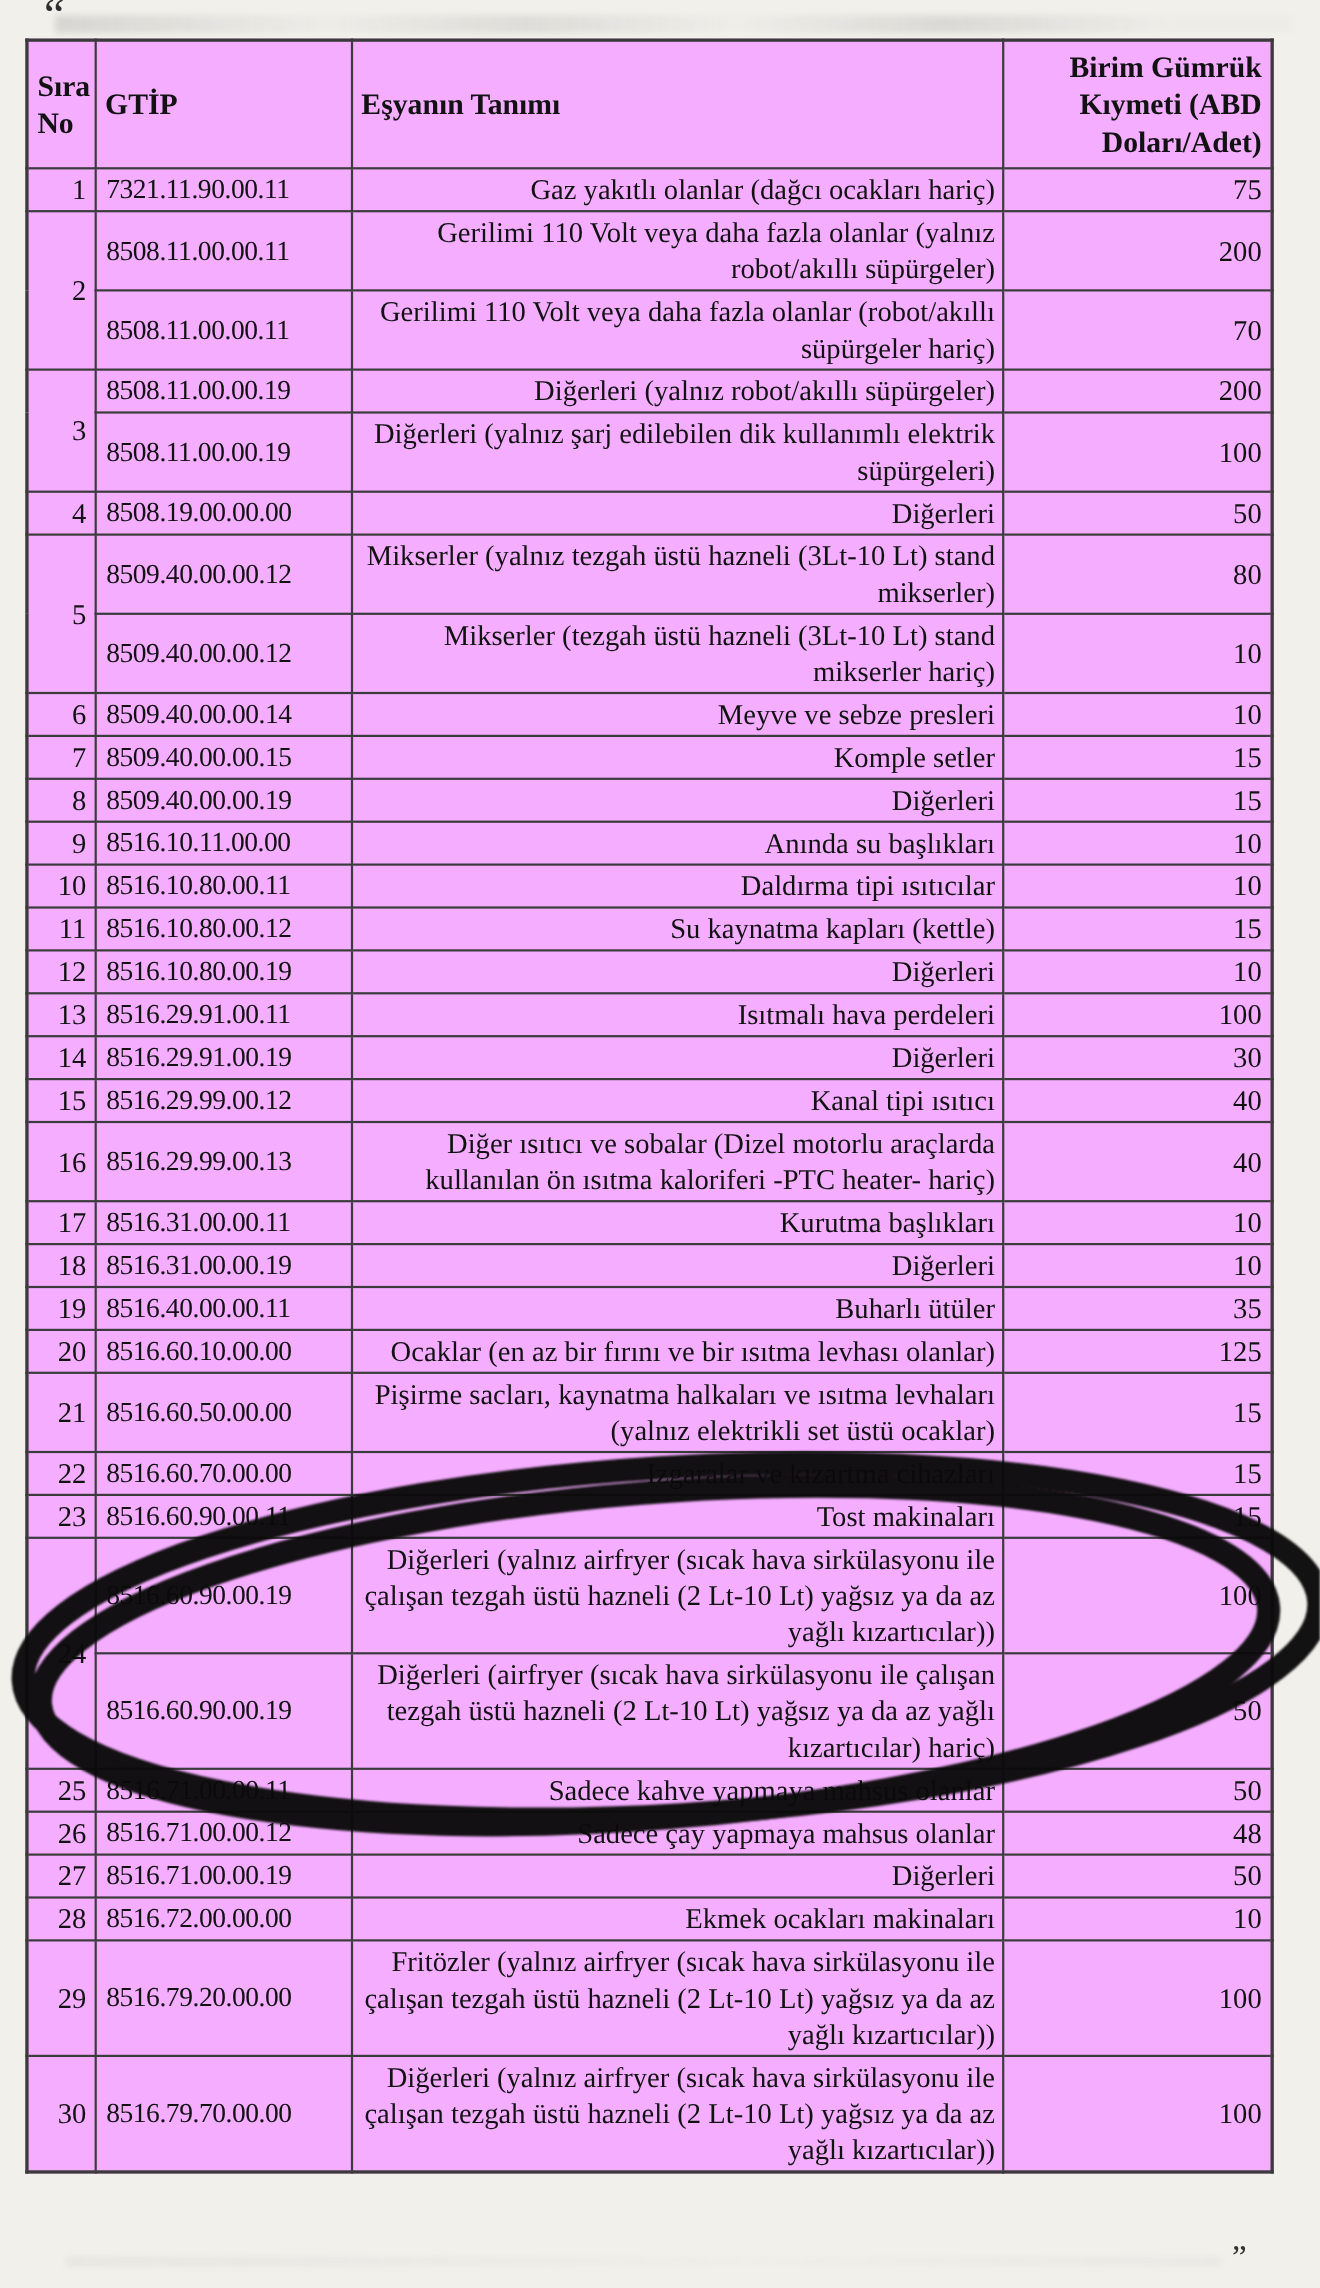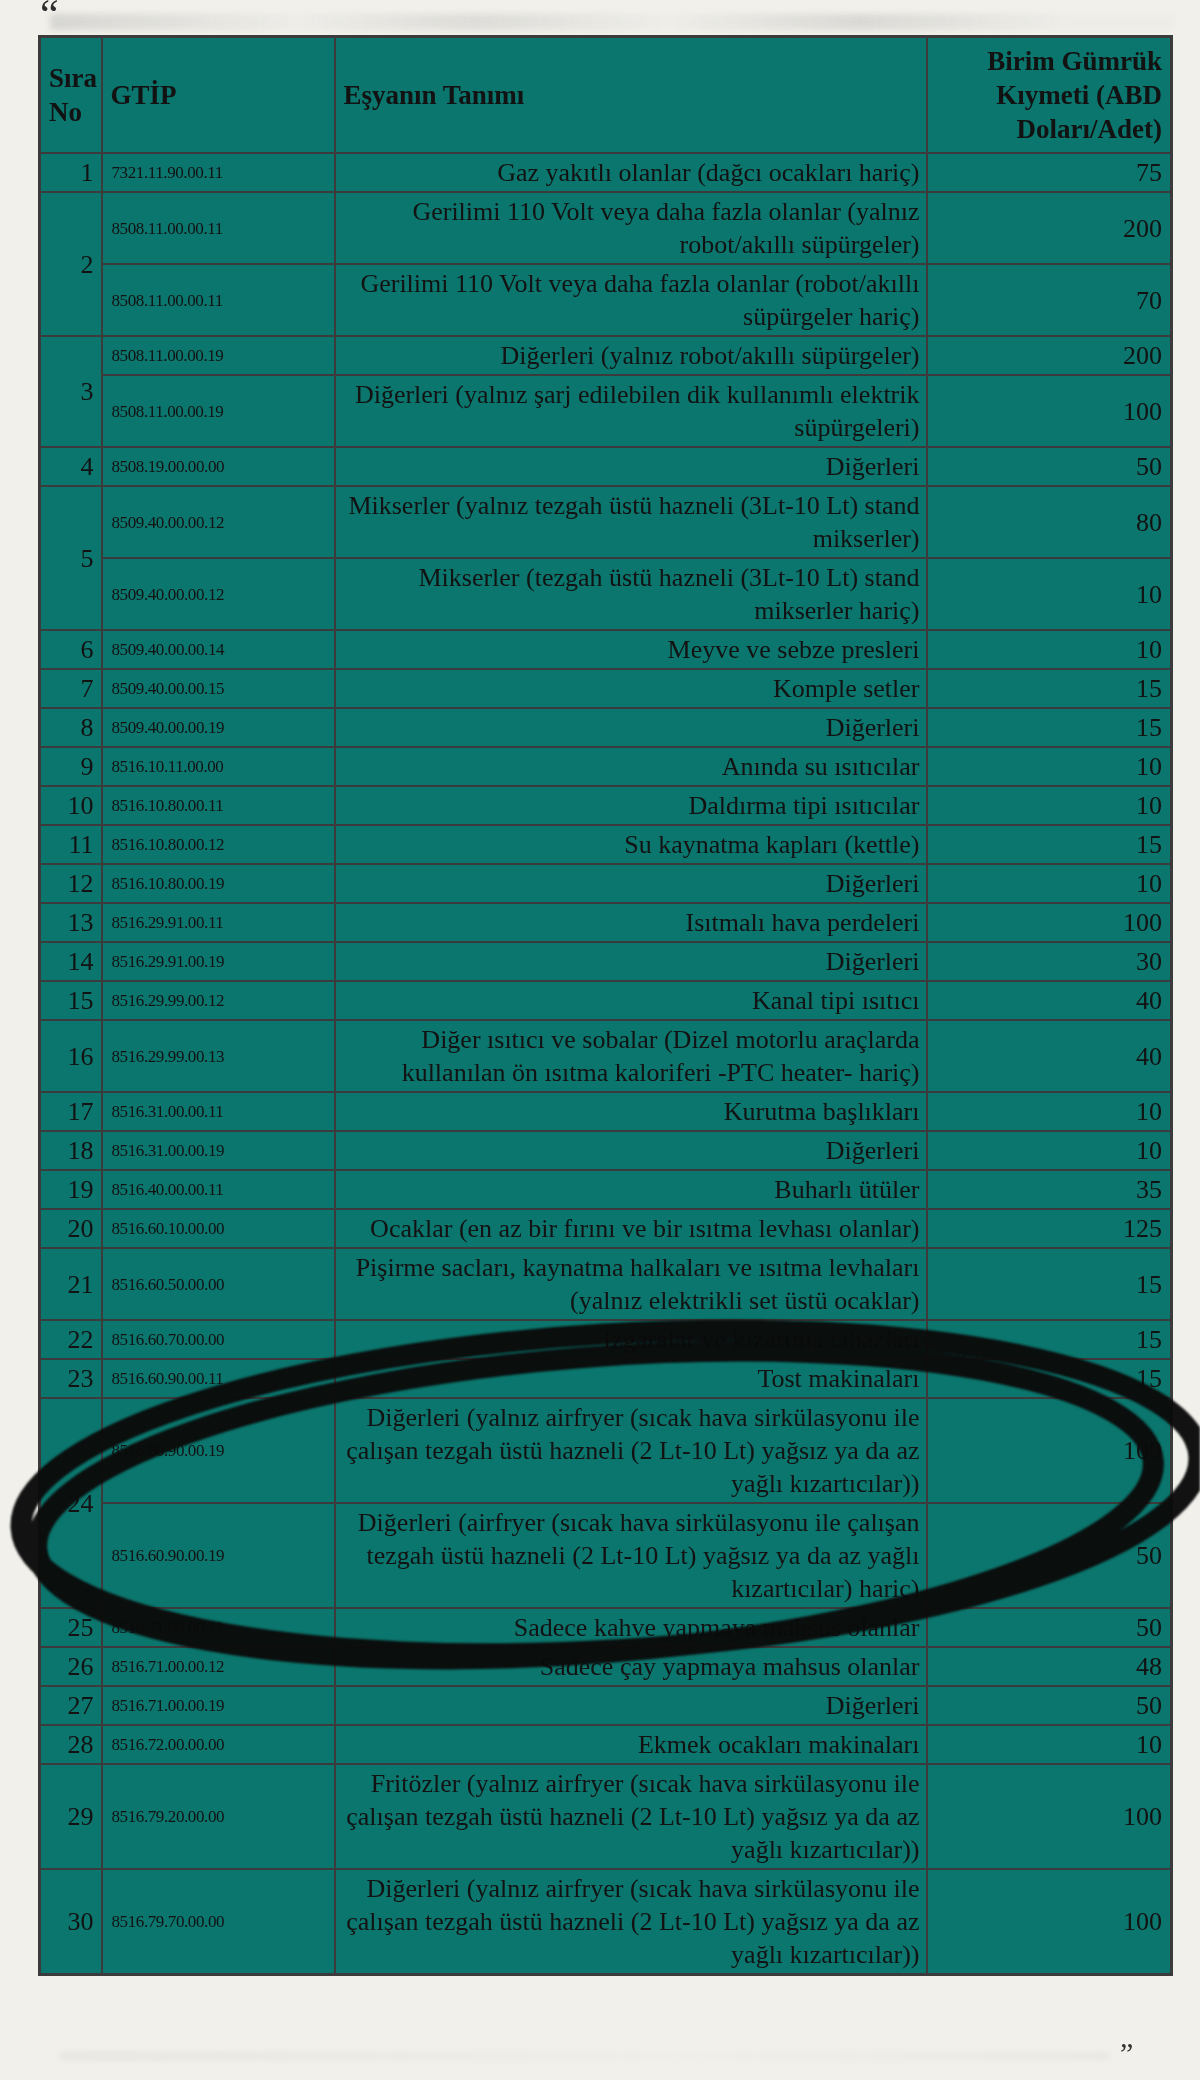--- a/index.html
+++ b/index.html
@@ -26,41 +26,41 @@
   }
   .open-quote{
     position:absolute;left:40px;top:-10px;
     font-size:42px;letter-spacing:3px;color:#2e2e2e;filter:blur(.4px);
   }
   .close-quote{
     position:absolute;left:1120px;top:2036px;
     font-size:30px;color:#333;filter:blur(.5px);
   }
   table.tariff{
-    position:absolute;left:38px;top:35px;width:1132px;
+    position:absolute;left:23px;top:35px;width:1132px;
     border-collapse:collapse;table-layout:fixed;
     filter:blur(.38px) contrast(1.04);
-    background:#0f766e;
+    background:#f0abfc;
   }
   table.tariff,table.tariff th,table.tariff td{
     border:2px solid #3e3e3e;
   }
   table.tariff{border-width:3px;}
   thead th{
     font-weight:bold;font-size:27px;line-height:34px;
     padding:6px 8px;text-align:left;vertical-align:middle;
     border-bottom-width:3px;
   }
   thead th.h-value{text-align:right;}
   td{
     font-size:26px;line-height:33px;padding:2px 8px;
     vertical-align:middle;
   }
   td.sira{text-align:right;padding-right:7px;}
-  td.gtip{font-size:17px;letter-spacing:-.4px;white-space:nowrap;padding-left:9px;}
+  td.gtip{font-size:25px;letter-spacing:-.4px;white-space:nowrap;padding-left:9px;}
   td.desc{padding-left:10px;padding-right:6px;text-align:right;}
   td.val{text-align:right;}
   svg.annotation{
     position:absolute;left:0;top:0;pointer-events:none;
     filter:blur(.9px);
   }
 </style>
 </head>
 <body>
 
@@ -145,21 +145,21 @@
         </tr>
         <tr>
           <td class="sira" rowspan="1">8</td>
           <td class="gtip">8509.40.00.00.19</td>
           <td class="desc">Diğerleri</td>
           <td class="val">15</td>
         </tr>
         <tr>
           <td class="sira" rowspan="1">9</td>
           <td class="gtip">8516.10.11.00.00</td>
-          <td class="desc">Anında su ısıtıcılar</td>
+          <td class="desc">Anında su başlıkları</td>
           <td class="val">10</td>
         </tr>
         <tr>
           <td class="sira" rowspan="1">10</td>
           <td class="gtip">8516.10.80.00.11</td>
           <td class="desc">Daldırma tipi ısıtıcılar</td>
           <td class="val">10</td>
         </tr>
         <tr>
           <td class="sira" rowspan="1">11</td>

